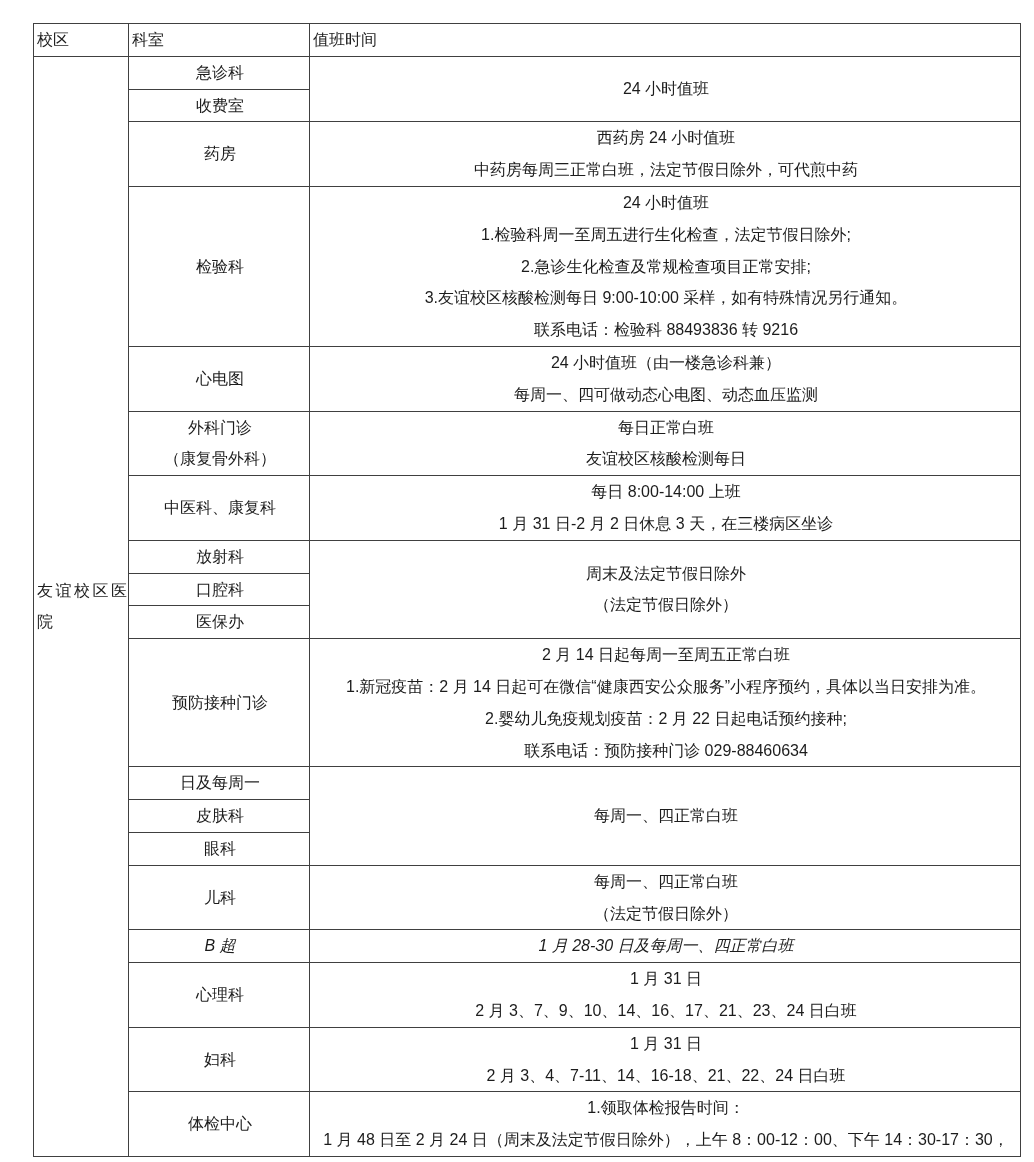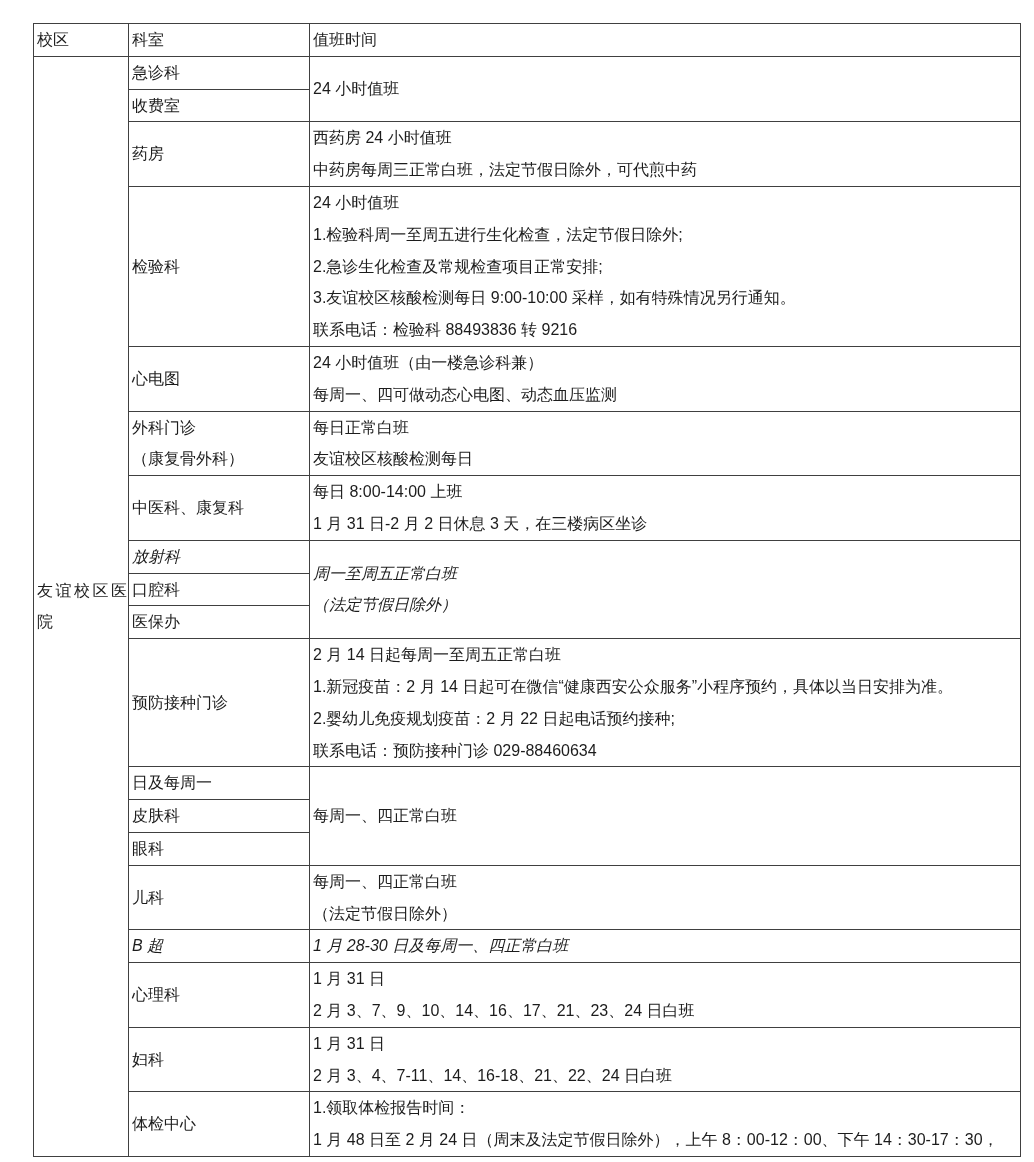--- a/index.html
+++ b/index.html
@@ -31,21 +31,21 @@
   table.sched td{
     border:1px solid var(--border);
     padding:0 1px 0 3px;
     vertical-align:middle;
     line-height:31.8px;
     overflow:hidden;
     font-weight:normal;
     text-align:left;
   }
   tr.hdr{height:32px;}
-  .line{white-space:nowrap;}
+  .line{white-space:nowrap;text-align:center;}
   .campus-cell span{
     display:block;
     text-align:justify;
     line-height:31.8px;
   }
 </style>
 </head>
 <body>
 
 <div class="page">
@@ -119,26 +119,26 @@
         </tr>
         <tr style="height: 63.6px;">
           <td class="dept-cell">
             <div class="line">中医科、康复科</div>
           </td>
           <td class="duty-cell" rowspan="1">
             <div class="line">每日 8:00-14:00 上班</div>
             <div class="line">1 月 31 日-2 月 2 日休息 3 天，在三楼病区坐诊</div>
           </td>
         </tr>
-        <tr style="height: 31.8px; font-style: italic;">
+        <tr style="height: 31.8px;">
           <td class="dept-cell">
             <div class="line">放射科</div>
           </td>
           <td class="duty-cell" rowspan="3">
-            <div class="line">周一至周五正常白班</div>
+            <div class="line">周末及法定节假日除外</div>
             <div class="line">（法定节假日除外）</div>
           </td>
         </tr>
         <tr style="height: 31.8px;">
           <td class="dept-cell">
             <div class="line">口腔科</div>
           </td>
         </tr>
         <tr style="height: 31.8px;">
           <td class="dept-cell">

